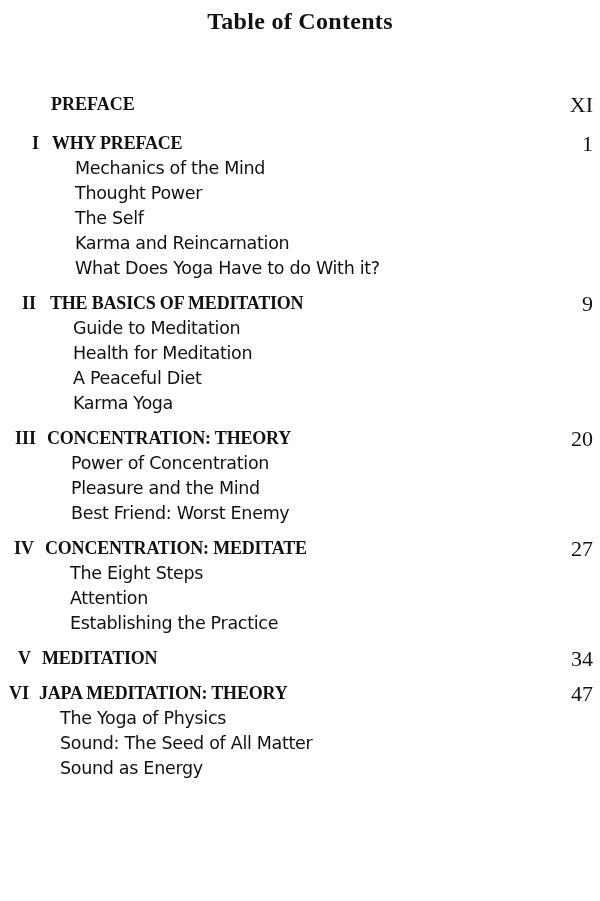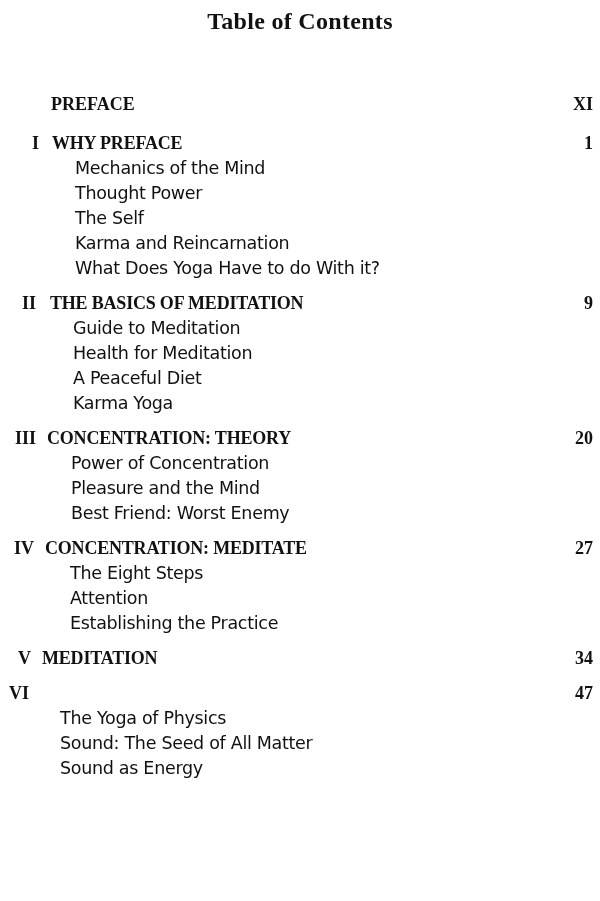--- a/index.html
+++ b/index.html
@@ -69,22 +69,22 @@
       top: 0;
       font-weight: bold;
       font-size: 18px;
       line-height: 25px;
       letter-spacing: -0.2px;
     }
     .page-num {
       position: absolute;
       right: 7px;
       top: 0;
-      font-weight: bold;
-      font-size: 18px;
+      font-weight: normal;
+      font-size: 22px;
       line-height: 25px;
     }
     .sections {
       margin: 0;
       padding: 0;
       list-style: none;
     }
     .section-item {
       padding-left: 72px;
       font-family: "DejaVu Sans", "Liberation Sans", sans-serif;
@@ -185,20 +185,21 @@
     <div class="chapter-row">
       <span class="chapter-num">V</span>
       <span class="chapter-title">MEDITATION</span>
       <span class="page-num">34</span>
     </div>
   </div>
 
   <div class="chapter ch-6">
     <div class="chapter-row">
       <span class="chapter-num">VI</span>
+      <span class="chapter-title">JAPA MEDITATION: THEORY</span>
       <span class="page-num">47</span>
     </div>
     <ul class="sections">
       <li class="section-item">The Yoga of Physics</li>
       <li class="section-item">Sound: The Seed of All Matter</li>
       <li class="section-item">Sound as Energy</li>
     </ul>
   </div>
 
 </div>

